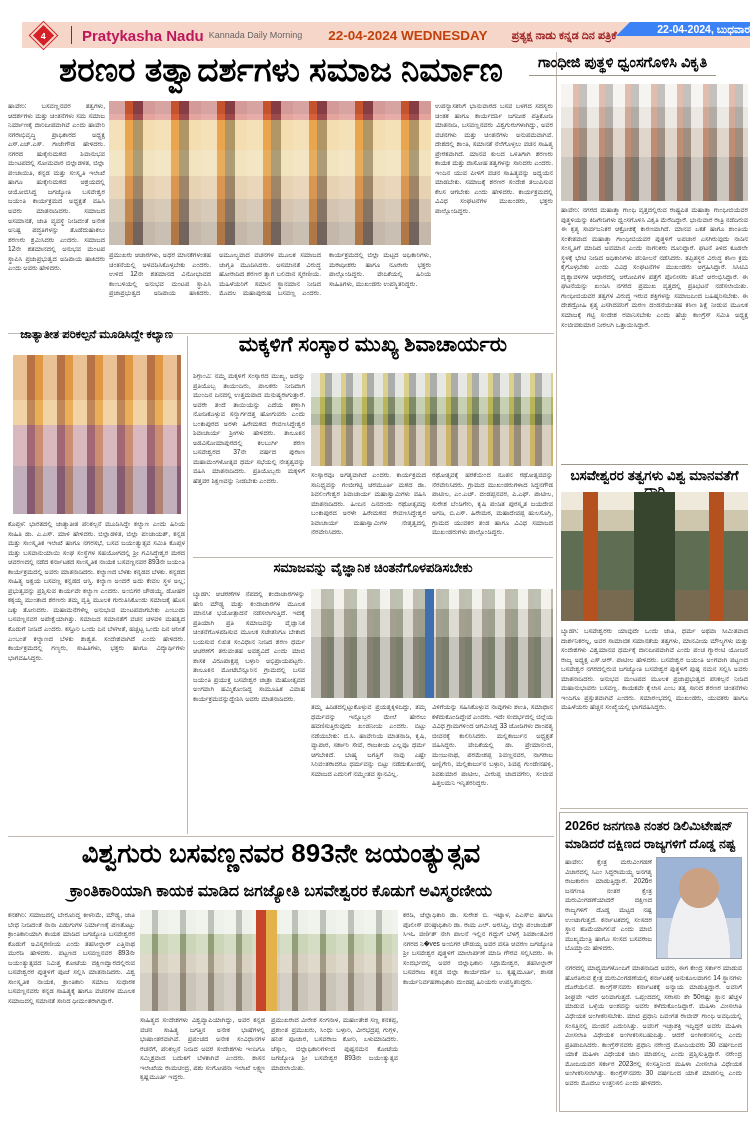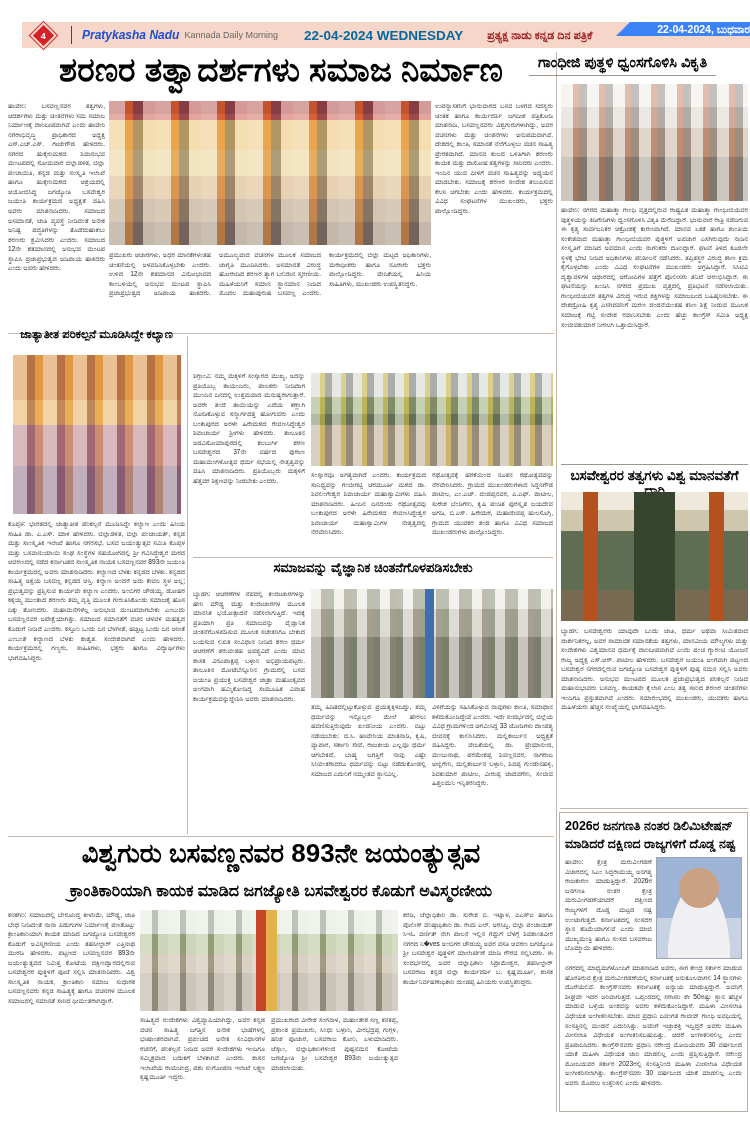--- a/index.html
+++ b/index.html
@@ -6,23 +6,23 @@
   #page{position:relative;width:750px;height:1147px;background:#ffffff;overflow:hidden;
         font-family:"Liberation Sans", sans-serif;}
   
   #mast{position:absolute;left:22px;top:22px;right:0;height:26px;background:#f6d6c8;
         display:flex;align-items:center;padding-left:10px;box-sizing:border-box;}
   .diamond{width:15px;height:15px;background:#d42026;transform:rotate(45deg);
            display:flex;align-items:center;justify-content:center;margin:0 10px 0 4px;
            box-shadow:0 0 0 2px #f6d6c8, 0 0 0 3px #d42026;}
   .diamond span{transform:rotate(-45deg);color:#fff;font-size:9px;font-weight:bold;}
   .mast-div{width:1px;height:18px;background:#444;margin:0 10px;}
-  .mast-title{font-size:12px;font-weight:bold;color:#1d4ed8;white-space:nowrap;font-style:italic;}
+  .mast-title{font-size:15px;font-weight:bold;color:#be185d;white-space:nowrap;}
   .mast-sub{font-size:9px;color:#666;margin-left:5px;white-space:nowrap;}
-  .mast-date{font-size:13.5px;font-weight:bold;color:#0369a1;margin-left:26px;white-space:nowrap;}
+  .mast-date{font-size:13.5px;font-weight:bold;color:#c2410c;margin-left:26px;white-space:nowrap;}
   .mast-tag{font-size:11px;font-weight:bold;color:#9c1d20;margin-left:24px;white-space:nowrap;}
   .mast-banner{position:absolute;right:0;top:0;bottom:12px;width:134px;background:#3b82f6;
                clip-path:polygon(14px 0,100% 0,100% 100%,0 100%);
                display:flex;align-items:center;justify-content:flex-end;}
   .mast-banner span{color:#fff;font-size:10.5px;font-weight:bold;}
   
   .headline{position:absolute;font-weight:bold;color:#000;text-align:center;line-height:1.08;}
   .col{position:absolute;font-size:6.6px;line-height:1.45;text-align:justify;
        color:#1d1d1d;overflow:hidden;word-break:break-word;}
   .photo{position:absolute;}
@@ -110,20 +110,21 @@
   <div class="headline" style="left:561px;top:464px;width:187px;font-size:13.5px;border-top:1px solid #9d968c;border-bottom:1px solid #9d968c;padding:4px 0;">ಬಸವೇಶ್ವರರ ತತ್ವಗಳು ವಿಶ್ವ ಮಾನವತೆಗೆ ದಾರಿ</div>
   <div class="photo ph-statue" style="left:561px;top:492px;width:187px;height:129px;"></div>
   <div class="col" style="left:561px;top:626px;width:187px;height:180px;">ಬ್ಯಾಡಗಿ: ಬಸವೇಶ್ವರರು ಯಾವುದೇ ಒಂದು ಜಾತಿ, ಧರ್ಮ ಅಥವಾ ಸೀಮಿತವಾದ ದಾರ್ಶನಿಕರಲ್ಲ, ಅವರ ಸಾಮಾಜಿಕ ಸಮಾನತೆಯ ತತ್ವಗಳು, ಮಾನವೀಯ ಮೌಲ್ಯಗಳು ಮತ್ತು ಸಂದೇಶಗಳು ವಿಶ್ವಮಾನವ ಧರ್ಮಕ್ಕೆ ದಾರಿದೀಪವಾಗಿವೆ ಎಂದು ಪಂಚ ಗ್ಯಾರಂಟಿ ಯೋಜನೆ ರಾಜ್ಯ ಅಧ್ಯಕ್ಷ ಎಸ್.ಆರ್. ಪಾಟೀಲ ಹೇಳಿದರು. ಬಸವೇಶ್ವರ ಜಯಂತಿ ಅಂಗವಾಗಿ ಪಟ್ಟಣದ ಬಸವೇಶ್ವರ ನಗರದಲ್ಲಿರುವ ಜಗಜ್ಯೋತಿ ಬಸವೇಶ್ವರ ಪುತ್ಥಳಿಗೆ ಪುಷ್ಪ ನಮನ ಸಲ್ಲಿಸಿ ಅವರು ಮಾತನಾಡಿದರು. ಅನುಭವ ಮಂಟಪದ ಮೂಲಕ ಪ್ರಜಾಪ್ರಭುತ್ವದ ಪರಿಕಲ್ಪನೆ ನೀಡಿದ ಮಹಾನುಭಾವರು ಬಸವಣ್ಣ. ಕಾಯಕವೇ ಕೈಲಾಸ ಎಂಬ ತತ್ವ ಸಾರಿದ ಶರಣರ ಚಿಂತನೆಗಳು ಇಂದಿಗೂ ಪ್ರಸ್ತುತವಾಗಿವೆ ಎಂದರು. ಸಮಾರಂಭದಲ್ಲಿ ಮುಖಂಡರು, ಯುವಕರು ಹಾಗೂ ಮಹಿಳೆಯರು ಹೆಚ್ಚಿನ ಸಂಖ್ಯೆಯಲ್ಲಿ ಭಾಗವಹಿಸಿದ್ದರು.</div>
   <div class="hrule" style="left:560px;top:808px;width:188px;"></div>
 
   <div class="headline" style="left:8px;top:328px;width:177px;font-size:11.5px;">ಜಾತ್ಯಾತೀತ ಪರಿಕಲ್ಪನೆ ಮೂಡಿಸಿದ್ದೇ ಕಲ್ಯಾಣ</div>
   <div class="photo ph-kalyana" style="left:13px;top:355px;width:168px;height:159px;"></div>
   <div class="col" style="left:8px;top:519px;width:177px;height:314px;">ಕೊಪ್ಪಳ: ಭಾರತದಲ್ಲಿ ಜಾತ್ಯಾತೀತ ಪರಿಕಲ್ಪನೆ ಮೂಡಿಸಿದ್ದೇ ಕಲ್ಯಾಣ ಎಂದು ಹಿರಿಯ ಸಾಹಿತಿ ಡಾ. ಎ.ಎಸ್. ಮಾಳಿ ಹೇಳಿದರು. ಜಿಲ್ಲಾಡಳಿತ, ಜಿಲ್ಲಾ ಪಂಚಾಯತ್, ಕನ್ನಡ ಮತ್ತು ಸಾಂಸ್ಕೃತಿಕ ಇಲಾಖೆ ಹಾಗೂ ನಗರಸಭೆ, ಬಸವ ಜಯಂತ್ಯುತ್ಸವ ಸಮಿತಿ ಕೊಪ್ಪಳ ಮತ್ತು ಬಸವಾನುಯಾಯಿ ಸಂಘ ಸಂಸ್ಥೆಗಳ ಸಹಯೋಗದಲ್ಲಿ ಶ್ರೀ ಗವಿಸಿದ್ಧೇಶ್ವರ ಮಠದ ಆವರಣದಲ್ಲಿ ನಡೆದ ಕರ್ನಾಟಕದ ಸಾಂಸ್ಕೃತಿಕ ನಾಯಕ ಬಸವಣ್ಣನವರ 893ನೇ ಜಯಂತಿ ಕಾರ್ಯಕ್ರಮದಲ್ಲಿ ಅವರು ಮಾತನಾಡಿದರು. ಕಲ್ಯಾಣದ ಬೆಳಕು ಕನ್ನಡದ ಬೆಳಕು. ಕನ್ನಡದ ಸಾಹಿತ್ಯ ಅಕ್ಷಯ ಬಸವಣ್ಣ ಕನ್ನಡದ ಆಸ್ತಿ. ಕಲ್ಯಾಣ ಅಂದರೆ ಅದು ಕೇವಲ ಸ್ಥಳ ಅಲ್ಲ; ಪ್ರಭುತ್ವವನ್ನು ಪ್ರಶ್ನಿಸುವ ಕಾರ್ಯವೇ ಕಲ್ಯಾಣ ಎಂದರು. ಅಂಬಿಗರ ಚೌಡಯ್ಯ, ಡೋಹರ ಕಕ್ಕಯ್ಯ ಮುಂತಾದ ಶರಣರು ತಮ್ಮ ವೃತ್ತಿ ಮೂಲಕ ಗುರುತಿಸಿಕೊಂಡು ಸಮಾಜಕ್ಕೆ ಹೊಸ ದಿಕ್ಕು ತೋರಿದರು. ಮಹಾಮನೆಗಳೆಲ್ಲ ಅನುಭಾವ ಮಂಟಪವಾಗಬೇಕು ಎಂಬುದು ಬಸವಣ್ಣನವರ ಅಪೇಕ್ಷೆಯಾಗಿತ್ತು. ಸಮಾಜದ ಸಮಾನತೆಗೆ ವಚನ ಚಳವಳಿ ಮಹತ್ವದ ಕೊಡುಗೆ ನೀಡಿದೆ ಎಂದರು. ಕಸ್ತೂರಿ ಒಂದು ದಿನ ಬೆಳಗೀತೆ, ಹಚ್ಚಿಟ್ಟ ಒಂದು ದಿನ ಆರೀತೆ ಎಂಬಂತೆ ಕಲ್ಯಾಣದ ಬೆಳಕು ಶಾಶ್ವತ. ಸಂದೇಶವಾಗಿದೆ ಎಂದು ಹೇಳಿದರು. ಕಾರ್ಯಕ್ರಮದಲ್ಲಿ ಗಣ್ಯರು, ಸಾಹಿತಿಗಳು, ಭಕ್ತರು ಹಾಗೂ ವಿದ್ಯಾರ್ಥಿಗಳು ಭಾಗವಹಿಸಿದ್ದರು.</div>
   <div class="vrule" style="left:187px;top:336px;height:498px;"></div>
 
+  <div class="headline" style="left:193px;top:333px;width:360px;font-size:20.5px;">ಮಕ್ಕಳಿಗೆ ಸಂಸ್ಕಾರ ಮುಖ್ಯ ಶಿವಾಚಾರ್ಯರು</div>
   <div class="col" style="left:193px;top:371px;width:112px;height:188px;">ಶಿಗ್ಗಾಂವಿ: ನಮ್ಮ ಮಕ್ಕಳಿಗೆ ಸಂಸ್ಕಾರದ ಮುಖ್ಯ, ಅದನ್ನು ಪ್ರತಿಯೊಬ್ಬ ತಾಯಂದಿರು, ಪಾಲಕರು ನೀಡಿದಾಗ ಮುಂದಿನ ದಿನದಲ್ಲಿ ಉತ್ತಮವಾದ ಮನುಷ್ಯರಾಗುತ್ತಾರೆ. ಅವರೇ ತಂದೆ ತಾಯಿಯನ್ನು ಎದೆಯ ಕಣ್ಣಾಗಿ ನೋಡಿಕೊಳ್ಳುವ ಸನ್ಮಾರ್ಗದತ್ತ ಹೋಗುವರು ಎಂದು ಬಂಕಾಪುರದ ಅರಳೇ ಹಿರೇಮಠದ ರೇವಣಸಿದ್ದೇಶ್ವರ ಶಿವಾಚಾರ್ಯ ಶ್ರೀಗಳು ಹೇಳಿದರು. ತಾಲೂಕಿನ ಅಡವಿಸೋಮಾಪುರದಲ್ಲಿ ಕಲಬುರ್ಗಿ ಶರಣ ಬಸವೇಶ್ವರದ 37ನೇ ವರ್ಷದ ಪುರಾಣ ಮಹಾಮಂಗಳೋತ್ಸವ ಧರ್ಮ ಸಭೆಯಲ್ಲಿ ನೇತೃತ್ವವನ್ನು ವಹಿಸಿ ಮಾತನಾಡಿದರು. ಪ್ರತಿಯೊಬ್ಬರು ಮಕ್ಕಳಿಗೆ ಹೆತ್ತವರ ಶಿಕ್ಷಣವನ್ನು ನೀಡಬೇಕು ಎಂದರು.</div>
   <div class="photo ph-samskara" style="left:311px;top:373px;width:242px;height:93px;"></div>
   <div class="col" style="left:311px;top:470px;width:115px;height:89px;">ಸಂಸ್ಕಾರವೂ ಅಗತ್ಯವಾಗಿದೆ ಎಂದರು. ಕಾರ್ಯಕ್ರಮದ ಸಾನಿಧ್ಯವನ್ನು ಗಂಜೀಗಟ್ಟಿ ಚರಮೂರ್ತಿ ಮಠದ ಡಾ. ಶಿವಲಿಂಗೇಶ್ವರ ಶಿವಾಚಾರ್ಯ ಮಹಾಸ್ವಾಮಿಗಳು ವಹಿಸಿ ಮಾತನಾಡಿದರು. ಹಿಂದಿನ ದಿನದಂದು ರಥೋತ್ಸವವು ಬಂಕಾಪುರದ ಅರಳೇ ಹಿರೇಮಠದ ರೇವಣಸಿದ್ದೇಶ್ವರ ಶಿವಾಚಾರ್ಯ ಮಹಾಸ್ವಾಮಿಗಳ ನೇತೃತ್ವದಲ್ಲಿ ನೆರವೇರಿಸಿದರು.</div>
   <div class="col" style="left:432px;top:470px;width:121px;height:89px;">ರಥೋತ್ಸವಕ್ಕೆ ಹರಕೆಯಿಂದ ನೂತನ ರಥೋತ್ಸವವನ್ನು ನೆರವೇರಿಸಿದರು. ಗ್ರಾಮದ ಮುಖಂಡರುಗಳಾದ ಸಿದ್ದನಗೌಡ ಪಾಟೀಲ, ಎಂ.ಎಚ್. ದಂಡಪ್ಪನವರ, ಪಿ.ಎಫ್. ಪಾಟೀಲ, ಸುರೇಶ ಬೆಂಡಿಗೇರಿ, ಕೃಷಿ ಪಂಡಿತ ಪುರಸ್ಕೃತ ಜಯದೇವ ಅಗಡಿ, ಬಿ.ಎಸ್. ಹಿರೇಮಠ, ಮಹಾದೇವಪ್ಪ ಹುಲಸೊಗ್ಗಿ, ಗ್ರಾಮದ ಯುವಕರ ತಂಡ ಹಾಗೂ ವಿವಿಧ ಸಮಾಜದ ಮುಖಂಡರುಗಳು ಪಾಲ್ಗೊಂಡಿದ್ದರು.</div>
   <div class="hrule" style="left:193px;top:557px;width:360px;"></div>
 
   <div class="headline" style="left:193px;top:561px;width:360px;font-size:13px;">ಸಮಾಜವನ್ನು ವೈಜ್ಞಾನಿಕ ಚಿಂತನೆಗೊಳಪಡಿಸಬೇಕು</div>
   <div class="col" style="left:193px;top:589px;width:112px;height:243px;">ಬ್ಯಾಡಗಿ: ಆಚರಣೆಗಳ ನೆಪದಲ್ಲಿ ಕಂದಾಚಾರಗಳನ್ನು ಹೇರಿ ಮೌಢ್ಯ ಮತ್ತು ಕಂದಾಚಾರಗಳ ಮೂಲಕ ಮಾನಸಿಕ ಭಯೋತ್ಪಾದನೆ ನಡೆಸಲಾಗುತ್ತಿದೆ. ಇದಕ್ಕೆ ಪ್ರತಿಯಾಗಿ ಪ್ರತಿ ಸಮಾಜವನ್ನು ವೈಜ್ಞಾನಿಕ ಚಿಂತನೆಗೊಳಪಡಿಸುವ ಮೂಲಕ ಸಚೇತರಿಗೂ ಬೇಕಾದ ಬಯಸುವ ಲಿಖಿತ ಸಂವಿಧಾನ ನೀಡಿದ ಶರಣ ಧರ್ಮ ಆಚರಣೆಗೆ ತರುವಂತಹ ಅವಶ್ಯವಿದೆ ಎಂದು ಮಾಜಿ ಶಾಸಕ ವಿರೂಪಾಕ್ಷಪ್ಪ ಬಳ್ಳಾರಿ ಅಭಿಪ್ರಾಯಪಟ್ಟರು. ತಾಲೂಕಿನ ಮೋಟೆಬೆನ್ನೂರಿನ ಗ್ರಾಮದಲ್ಲಿ ಬಸವ ಜಯಂತಿ ಪ್ರಯುಕ್ತ ಬಸವೇಶ್ವರ ಜಾತ್ರಾ ಮಹೋತ್ಸವದ ಅಂಗವಾಗಿ ಹಮ್ಮಿಕೊಂಡಿದ್ದ ಸಾಮೂಹಿಕ ವಿವಾಹ ಕಾರ್ಯಕ್ರಮವನ್ನುದ್ದೇಶಿಸಿ ಅವರು ಮಾತನಾಡಿದರು.</div>
   <div class="photo ph-scientific" style="left:311px;top:589px;width:242px;height:109px;"></div>
   <div class="col" style="left:311px;top:702px;width:115px;height:130px;">ತಮ್ಮ ಹಿಡಿತದಲ್ಲಿಟ್ಟುಕೊಳ್ಳುವ ಪ್ರಯತ್ನಕ್ಕಿಳಿದಿದ್ದು, ತಮ್ಮ ಧರ್ಮವನ್ನು ಇನ್ನೊಬ್ಬರ ಮೇಲೆ ಹೇರಲು ಹವಣಿಸುತ್ತಿರುವುದು ಖಂಡನೀಯ ಎಂದರು. ಬಿಟ್ಟು ನಡೆಯಬೇಕು: ಜಿ.ಸಿ. ಹಾವೇರಿಯ ಮಾತನಾಡಿ, ಕೃಷಿ, ವ್ಯಾಪಾರ, ಸರ್ಕಾರಿ ಸೇವೆ, ರಾಜಕೀಯ ಎಲ್ಲವೂ ಧರ್ಮ ಆಗಬೇಕಿದೆ. ಬಾಹ್ಯ ಜಗತ್ತಿಗೆ ನಾವು ಎಷ್ಟೇ ಸಿರಿವಂತರಾದರೂ ಧರ್ಮವನ್ನು ಬಿಟ್ಟು ನಡೆದುಕೊಂಡಲ್ಲಿ ಸಮಾಜದ ಎದುರಿಗೆ ನಮ್ಮಂತವ ಸ್ಥಾನವಿಲ್ಲ.</div>

